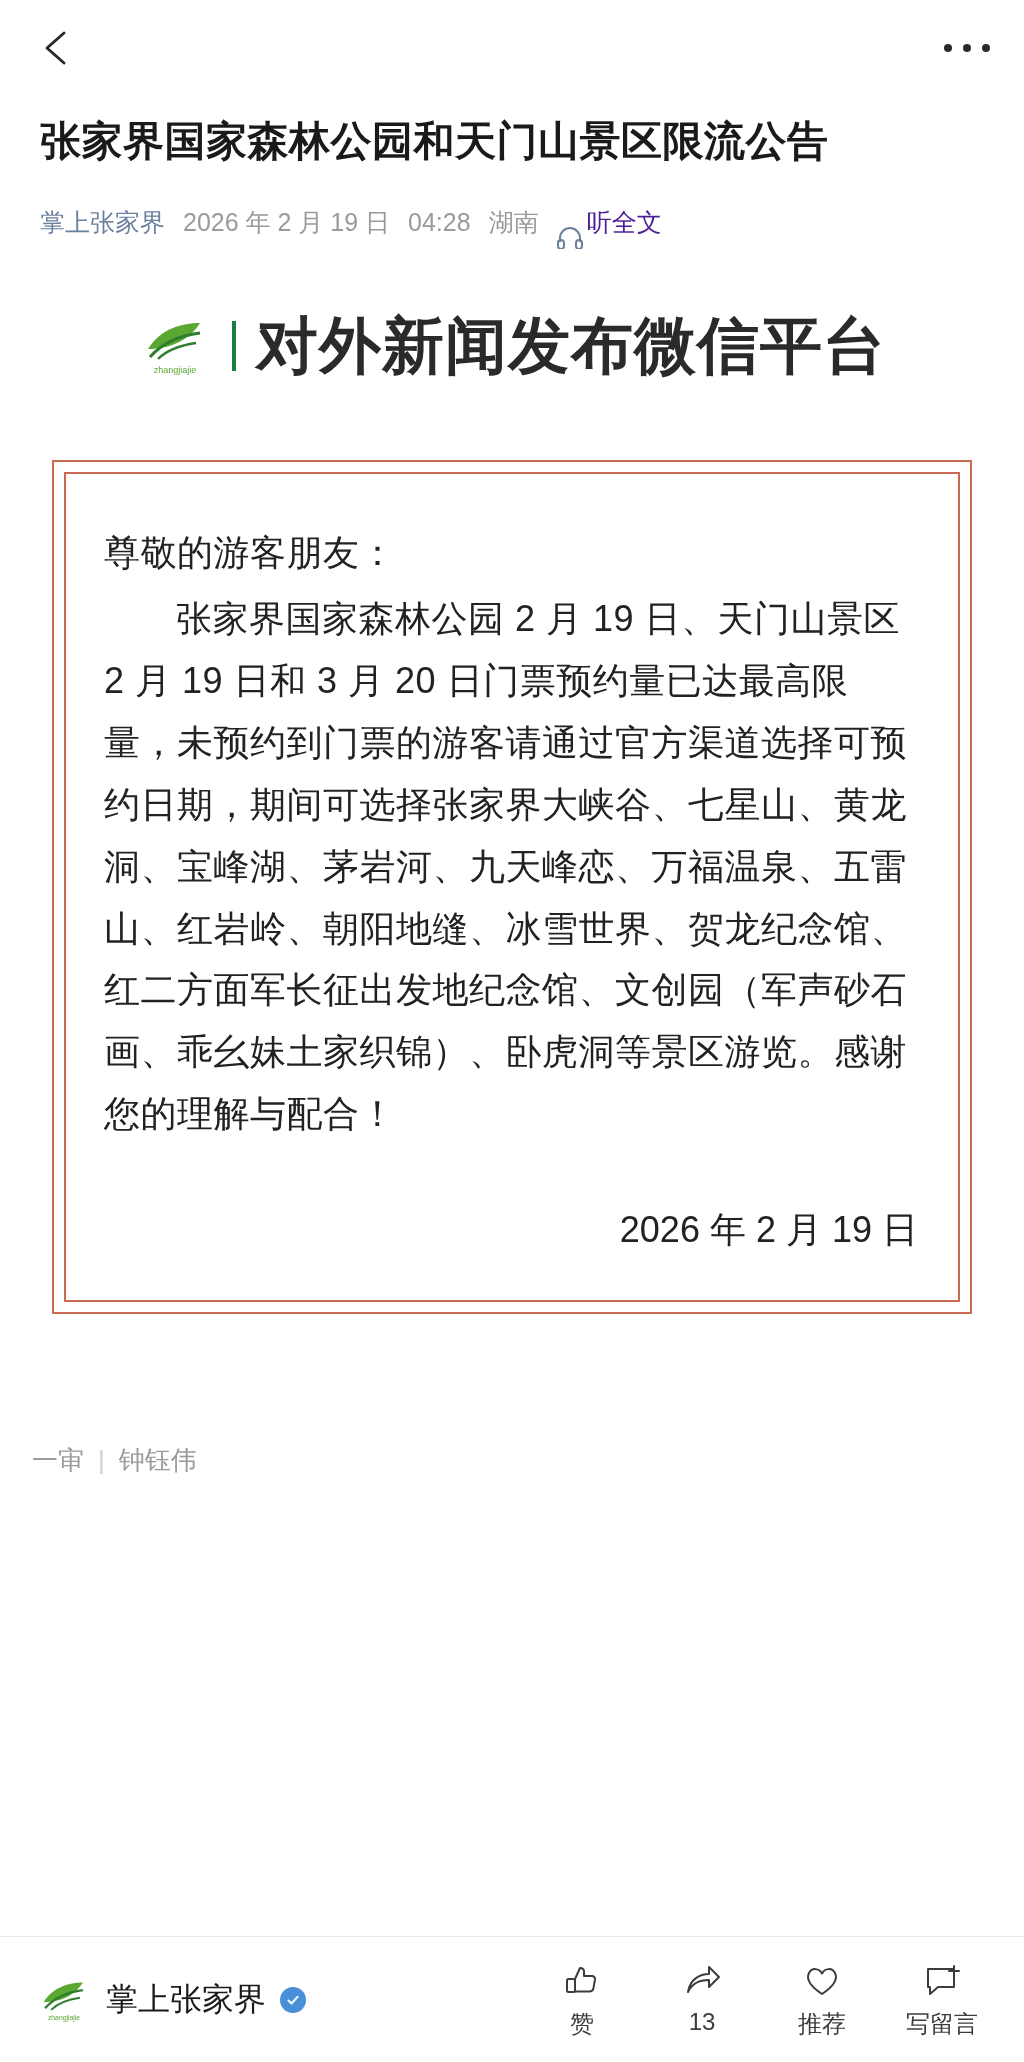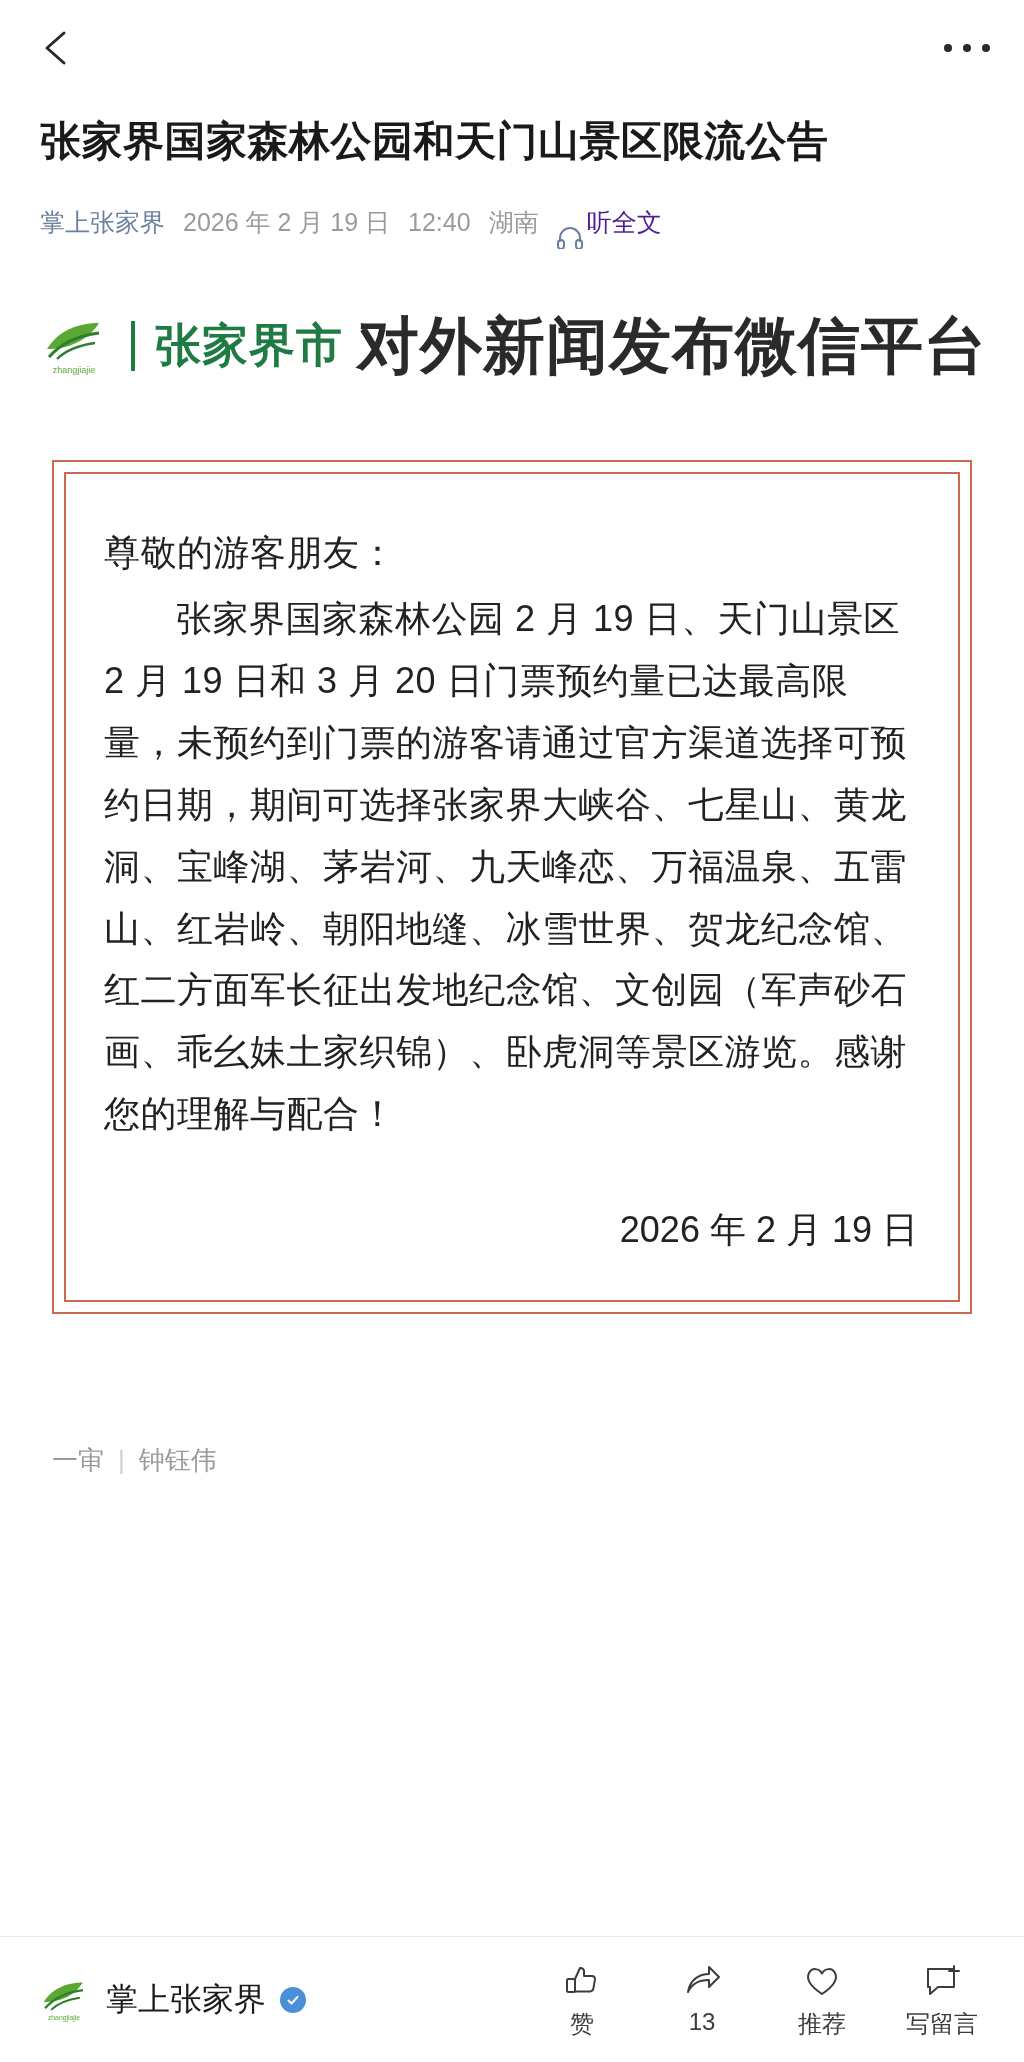--- a/index.html
+++ b/index.html
@@ -162,21 +162,21 @@
     text-align: right;
     font-size: 36px;
     line-height: 1.7;
     color: #222;
     padding-right: 6px;
   }
 
   
   .reviewers {
     margin-top: 120px;
-    padding: 0 52px;
+    padding: 0 32px;
     font-size: 26px;
     color: #9a9a9a;
     line-height: 2.0;
   }
   .reviewers .sep { color: #cfcfcf; padding: 0 14px; }
 
   
   .bottombar {
     position: absolute;
     left: 0;
@@ -246,21 +246,21 @@
         <i></i>
     </div>
   </div>
 
   <div class="article-head">
     <h1 class="title">张家界国家森林公园和天门山景区限流公告</h1>
 
     <div class="meta">
       <span class="account">掌上张家界</span>
       <span>2026 年 2 月 19 日</span>
-      <span>12:40</span>
+      <span>04:28</span>
       <span>湖南</span>
       <span class="listen">
         <span class="headphone">
           <svg width="26" height="22" viewBox="0 0 26 22" aria-hidden="true">
             <path d="M3 15 V11 a10 10 0 0 1 20 0 v4" fill="none" stroke="#6b7f9e" stroke-width="2"></path>
             <rect x="1" y="13" width="6" height="9" rx="3" fill="none" stroke="#6b7f9e" stroke-width="2"></rect>
             <rect x="19" y="13" width="6" height="9" rx="3" fill="none" stroke="#6b7f9e" stroke-width="2"></rect>
           </svg>
         </span>
         <span>听全文</span>
@@ -272,21 +272,20 @@
   <div class="banner">
     <div class="banner-logo leaf-logo">
       <svg width="74" height="62" viewBox="0 0 74 62" aria-hidden="true">
         <path d="M10 34 C22 14, 44 8, 62 8 C52 24, 34 34, 10 34 Z" fill="#5aa832"></path>
         <path d="M12 42 C26 26, 46 20, 62 18" fill="none" stroke="#2f7d2f" stroke-width="3"></path>
         <path d="M20 44 C30 34, 44 30, 58 28" fill="none" stroke="#2f7d2f" stroke-width="2.4"></path>
         <text x="37" y="58" font-size="9" text-anchor="middle" fill="#5aa832" font-family="Liberation Sans, sans-serif">zhangjiajie</text>
       </svg>
     </div>
     <div class="banner-divider"></div>
-    <div class="banner-text1">张家界市</div>
     <div class="banner-text2">对外新闻发布微信平台</div>
   </div>
 
   <div class="notice-outer">
     <div class="notice-inner">
       <div class="notice-body">
         <p>尊敬的游客朋友：</p>
         <p class="indent">张家界国家森林公园 2 月 19 日、天门山景区 2 月 19 日和 3 月 20 日门票预约量已达最高限量，未预约到门票的游客请通过官方渠道选择可预约日期，期间可选择张家界大峡谷、七星山、黄龙洞、宝峰湖、茅岩河、九天峰恋、万福温泉、五雷山、红岩岭、朝阳地缝、冰雪世界、贺龙纪念馆、红二方面军长征出发地纪念馆、文创园（军声砂石画、乖幺妹土家织锦）、卧虎洞等景区游览。感谢您的理解与配合！</p>
       </div>
       <div class="sign">

